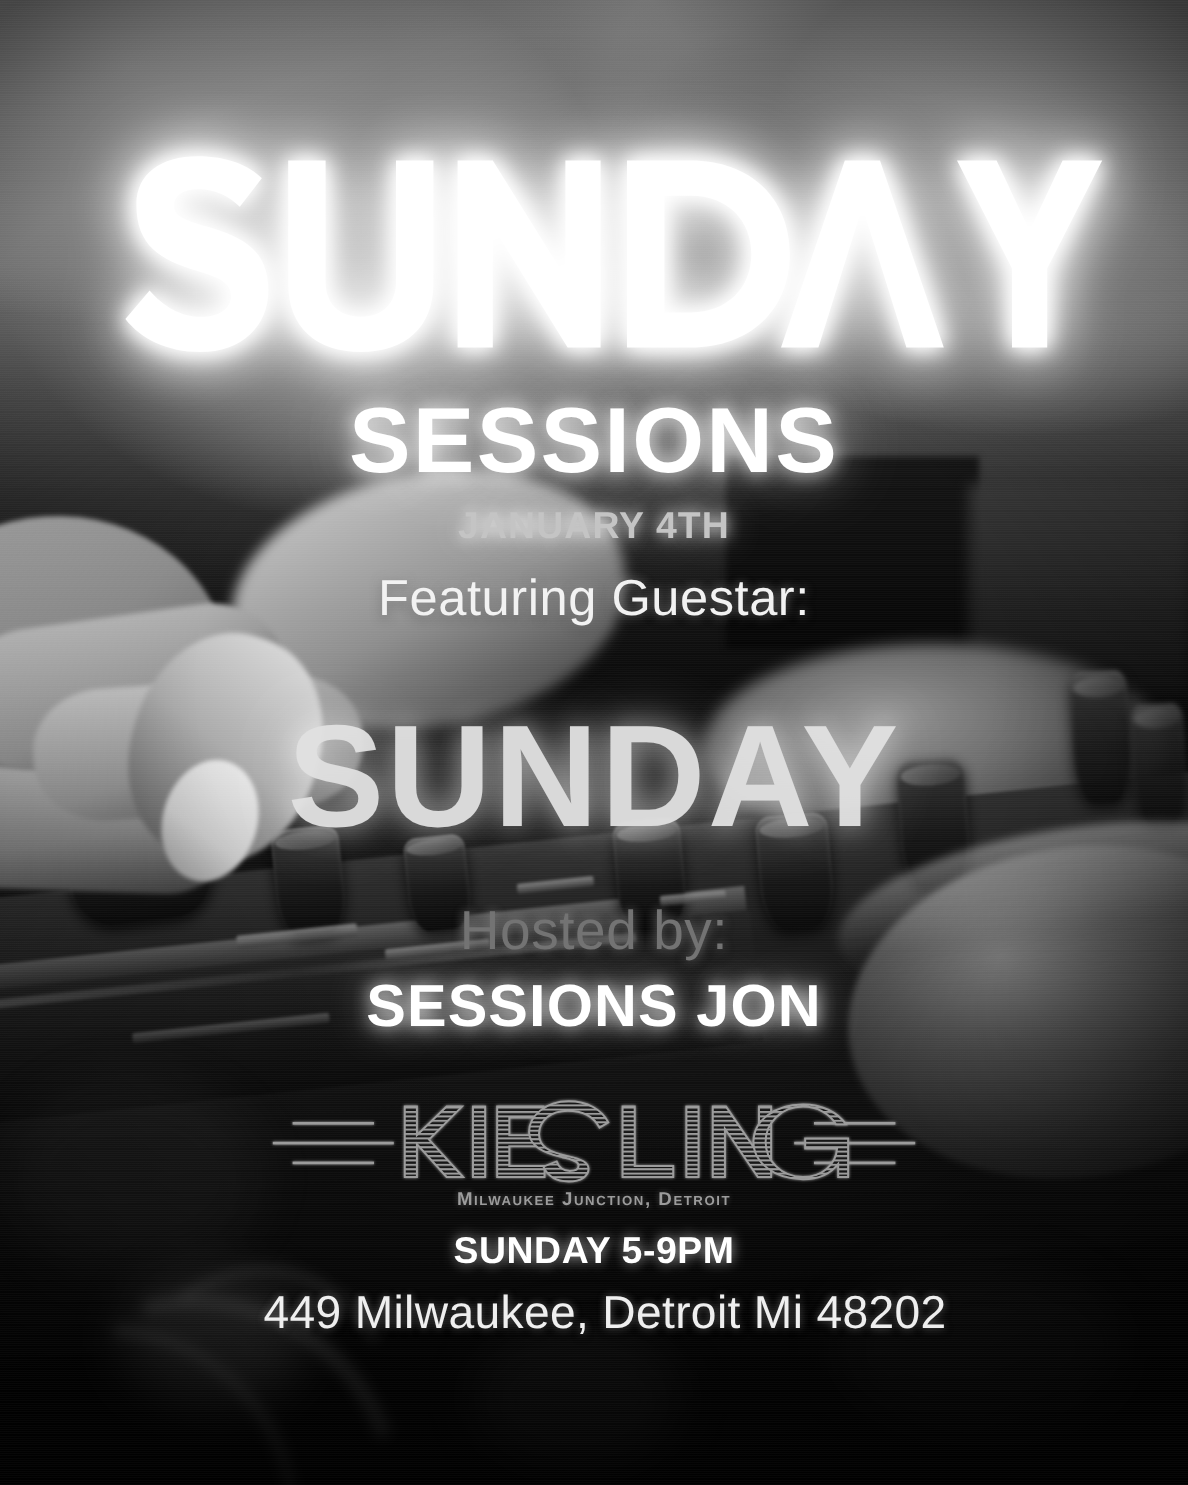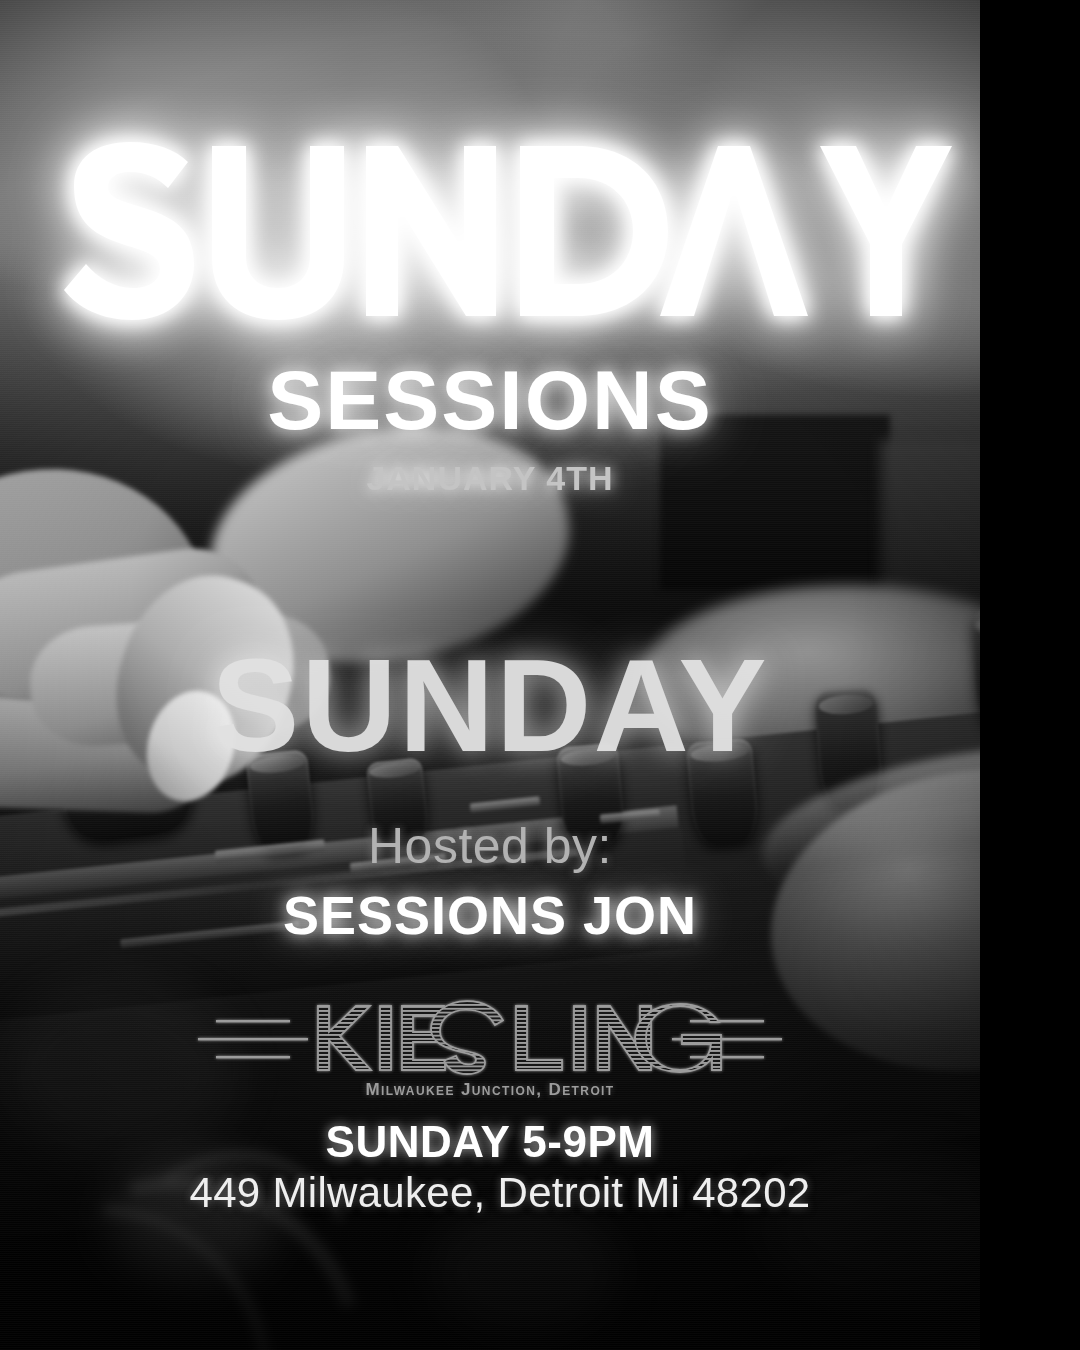--- a/index.html
+++ b/index.html
@@ -3,21 +3,21 @@
 <meta charset="utf-8">
 <style>
   html,body{margin:0;padding:0;background:#000;}
   body{
     width:1080px;height:1350px;
     font-family:"Liberation Sans", sans-serif;
     overflow:hidden;
   }
   #flyer{
     position:relative;
-    width:980px;height:1350px;
+    width:1080px;height:1350px;
     overflow:hidden;
     background:#0b0b0b;
     filter:grayscale(1);
   }
 
   
   .bg-layer{position:absolute;inset:0;}
 
   .bg-base{
     background:
@@ -178,21 +178,21 @@
     text-shadow:0 0 10px rgba(255,255,255,.45),0 2px 10px rgba(0,0,0,.55);
   }
   .t-artist{
     position:absolute;top:640px;left:0;right:0;
     font-size:132px;line-height:1;font-weight:700;letter-spacing:2px;color:#e2e2e2;
     text-shadow:0 0 28px rgba(255,255,255,.65),0 0 62px rgba(255,255,255,.4);
     opacity:.96;
   }
   .t-hostedby{
     position:absolute;top:816px;left:0;right:0;
-    font-size:50px;line-height:1.2;font-weight:300;letter-spacing:.5px;color:#eab308;
+    font-size:50px;line-height:1.2;font-weight:300;letter-spacing:.5px;color:#737373;
     text-shadow:0 0 10px rgba(255,255,255,.45),0 2px 10px rgba(0,0,0,.55);
   }
   .t-host{
     position:absolute;top:888px;left:0;right:0;
     font-size:54px;line-height:1;font-weight:700;letter-spacing:1px;color:#fff;
     text-shadow:0 0 16px rgba(255,255,255,.9),0 0 40px rgba(255,255,255,.55);
   }
 
   
   .logo-wrap{
@@ -205,21 +205,21 @@
     margin-top:2px;
     font-size:17px;font-weight:700;letter-spacing:1.4px;
     color:#c79a2c;
     font-variant:small-caps;
     text-shadow:0 0 6px rgba(199,154,44,.45);
   }
 
   
   .t-hours{
     position:absolute;top:1120px;left:0;right:0;
-    font-size:44px;line-height:1;font-weight:700;letter-spacing:.5px;color:#fff;
+    font-size:34px;line-height:1;font-weight:700;letter-spacing:.5px;color:#fff;
     text-shadow:0 0 12px rgba(255,255,255,.7),0 2px 8px rgba(0,0,0,.6);
   }
   .t-address{
     position:absolute;top:1168px;left:0;right:0;
     font-size:42px;line-height:1.2;font-weight:300;letter-spacing:.3px;color:#efefef;
     text-shadow:0 0 8px rgba(255,255,255,.35),0 2px 8px rgba(0,0,0,.6);
     margin-left:20px;
   }
 </style>
 </head>
@@ -307,20 +307,21 @@
           <path d="M690 8 L658 8 L600 178 L634 178 L674 50 L714 178 L748 178 L690 8 Z"></path>
 
           <path d="M760 8 L796 8 L826 72 L856 8 L892 8 L842 106 L842 178 L810 178 L810 106 Z"></path>
         </g>
       </svg>
 
     </div>
 
     <div class="t-sessions">SESSIONS</div>
     <div class="t-date">JANUARY 4TH</div>
+    <div class="t-featuring">Featuring Guestar:</div>
     <div class="t-artist">SUNDAY</div>
     <div class="t-hostedby">Hosted by:</div>
     <div class="t-host">SESSIONS JON</div>
 
     <div class="logo-wrap">
       <svg class="logo-svg" viewBox="0 0 600 80">
         <defs>
           <pattern id="hatch" width="4" height="4" patternUnits="userSpaceOnUse">
             <rect width="4" height="4" fill="#1b1509"></rect>
             <rect width="4" height="1.9" fill="#C99A2C"></rect>

